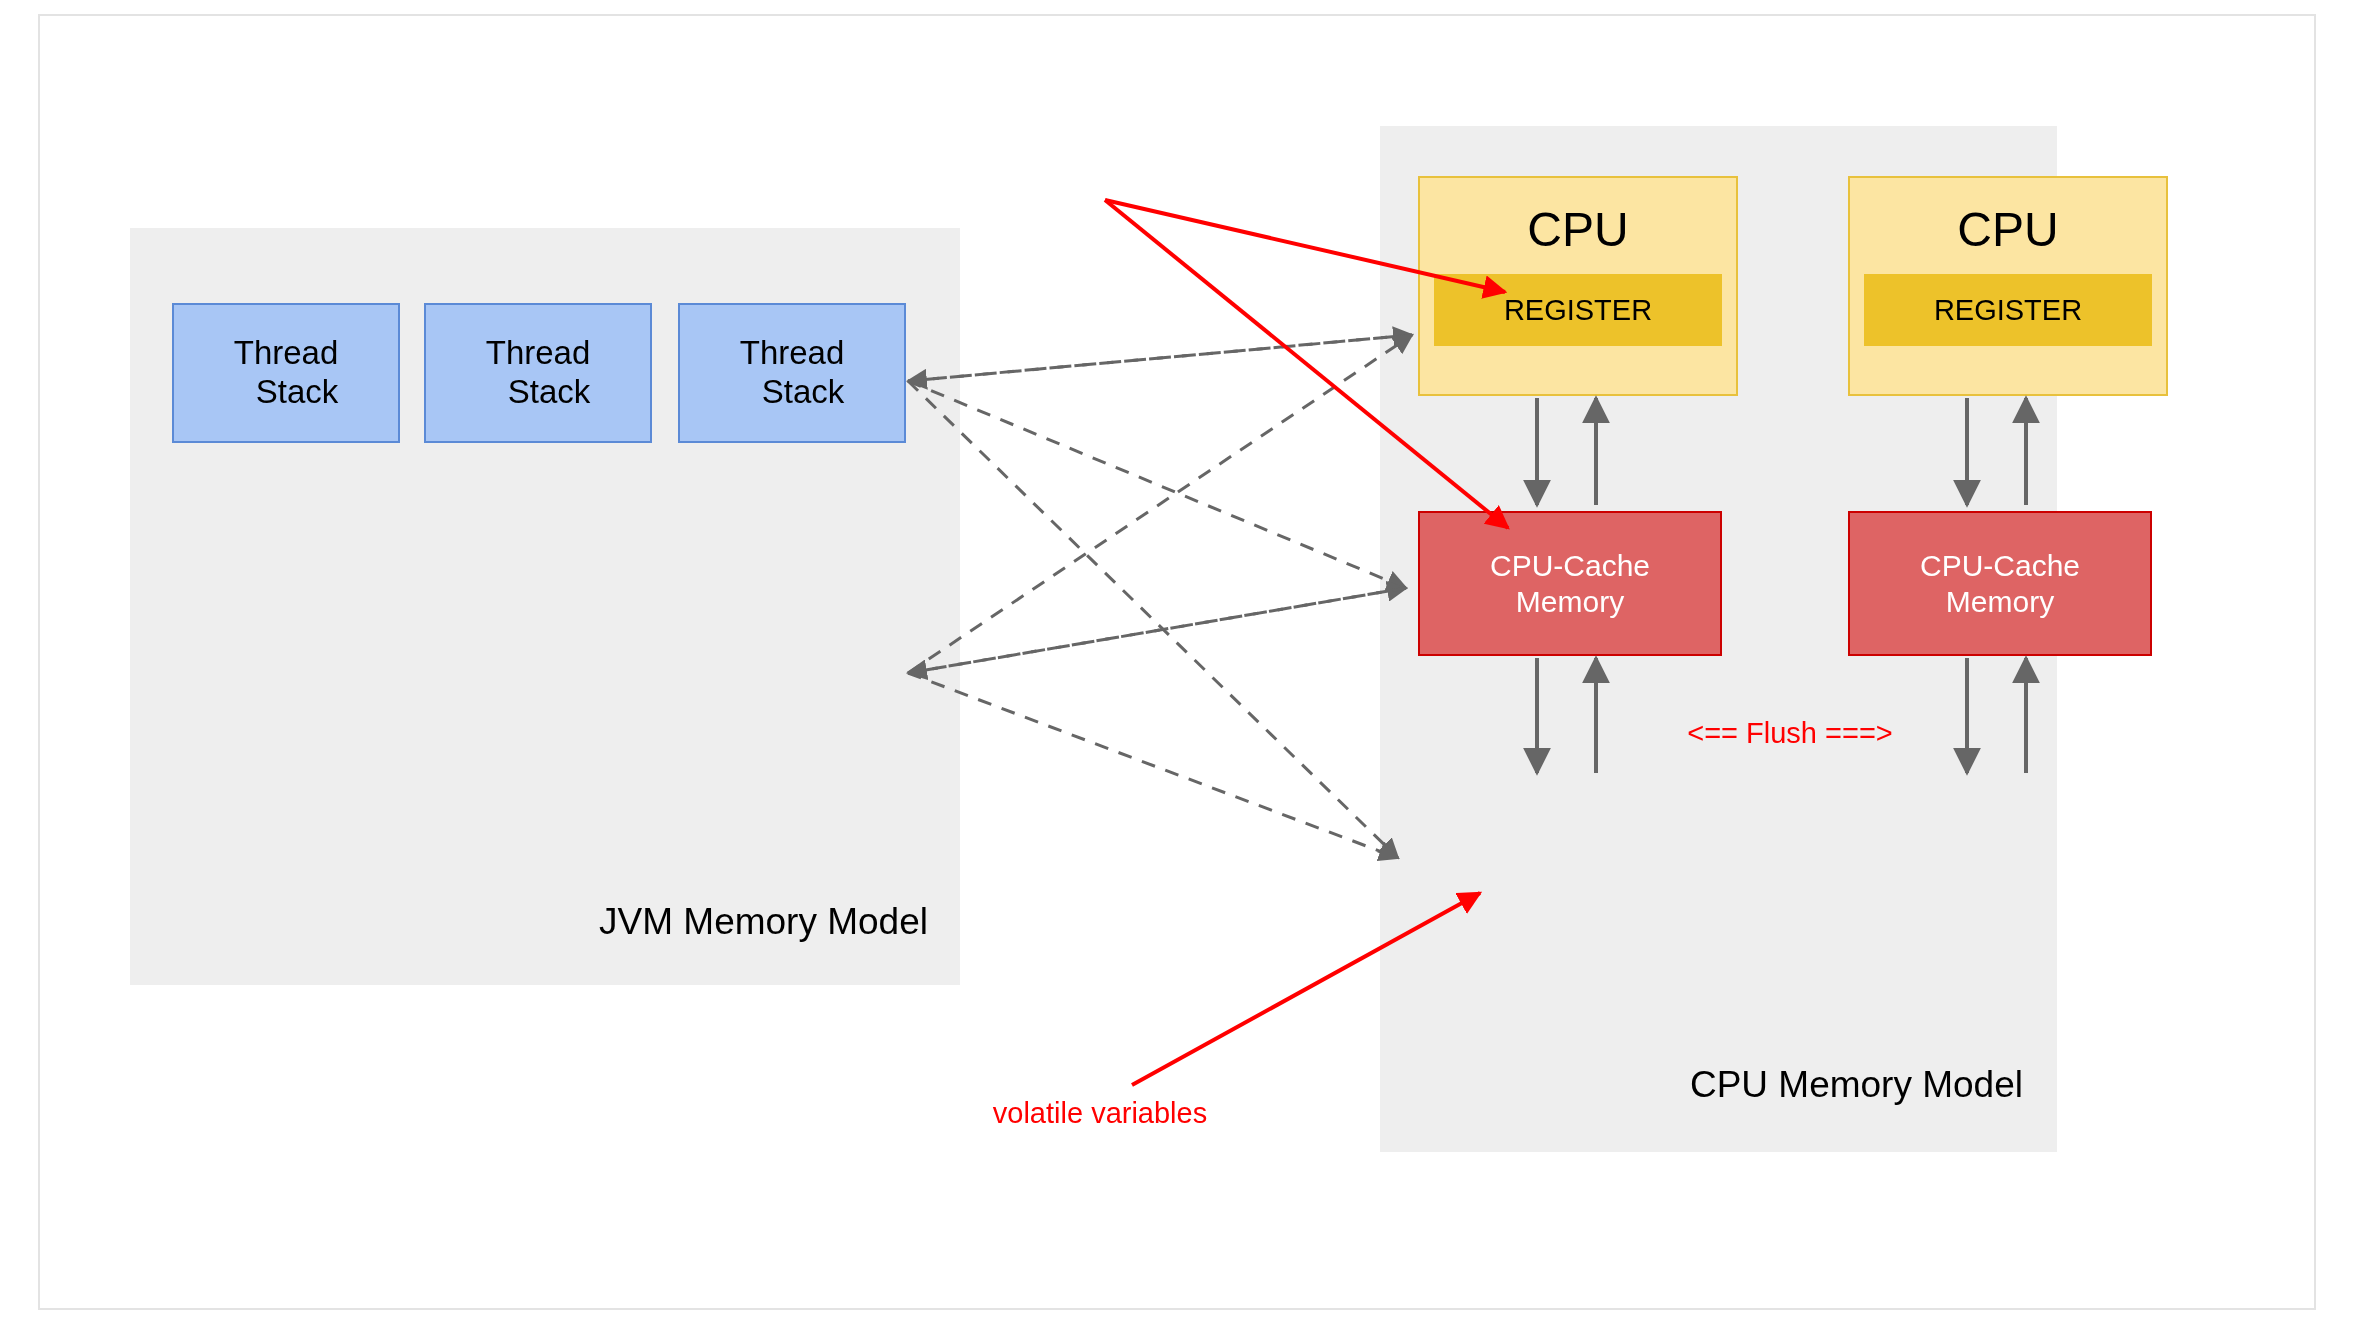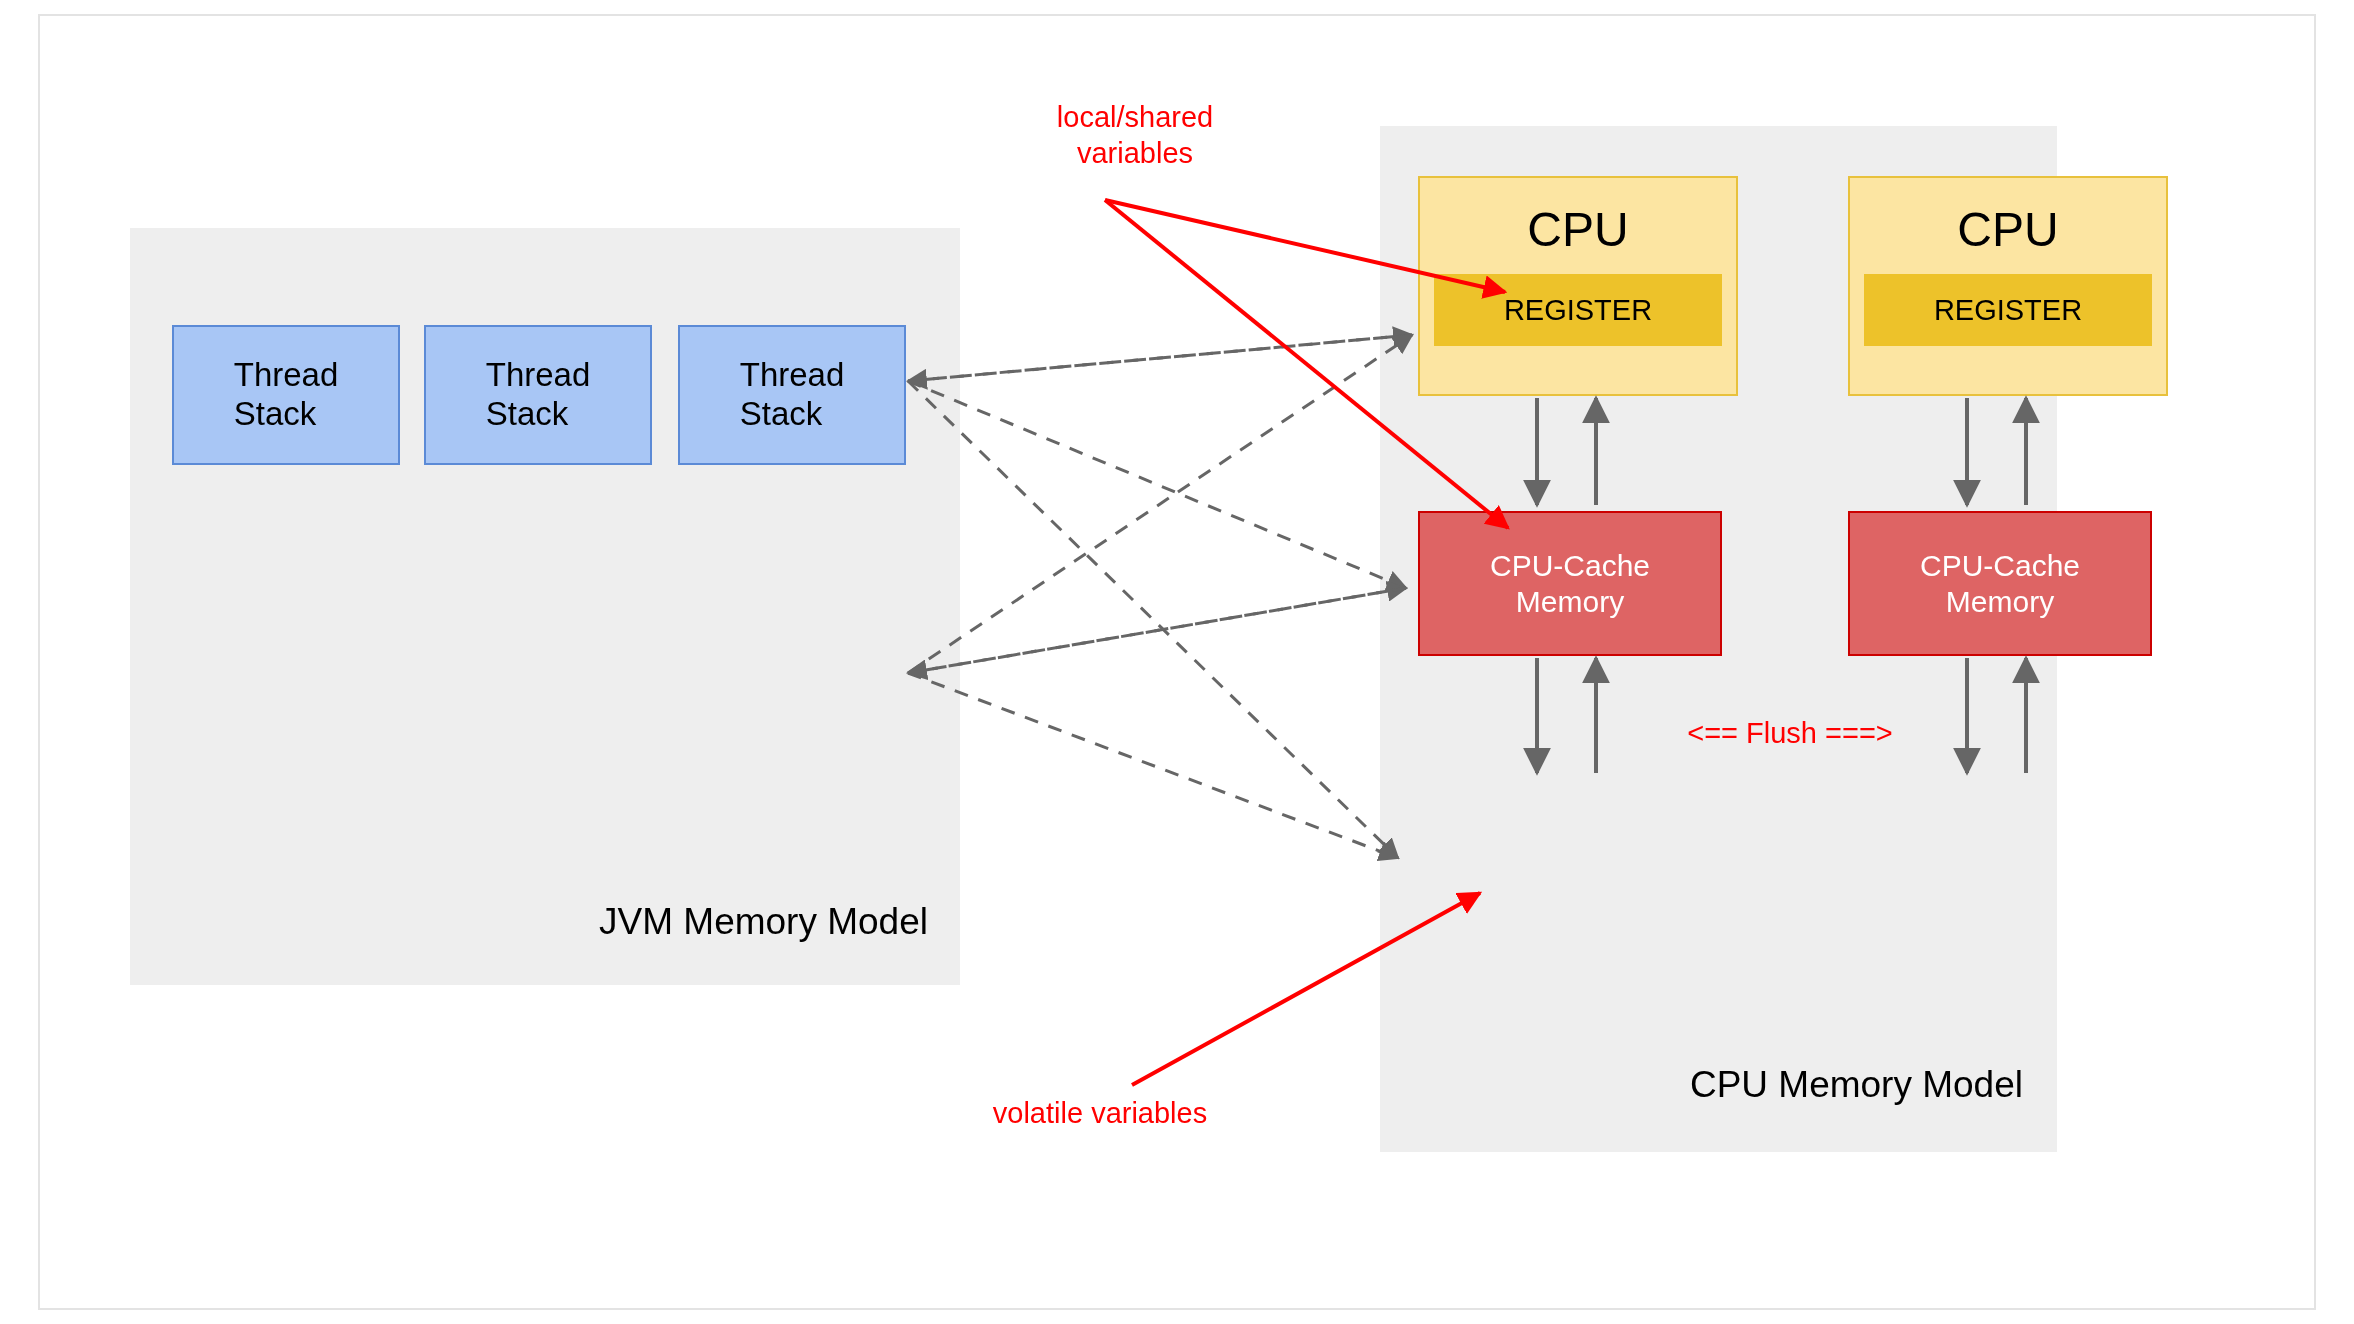--- a/index.html
+++ b/index.html
@@ -63,23 +63,22 @@
     text-align: right;
   }
 
   
   .box {
     position: absolute;
     box-sizing: border-box;
     display: flex;
     align-items: center;
     justify-content: center;
-    text-align: left;
+    text-align: right;
     line-height: 1.18;
-    margin-top: 22px;
   }
   .thread-stack {
     background: #a8c6f5;
     border: 2px solid #5b8ad6;
     color: #000000;
     font-size: 33px;
     width: 228px;
     height: 140px;
     top: 303px;
   }
@@ -246,22 +245,20 @@
   <div class="cache-box" id="cache-box-1">
     <span style="white-space:pre-line">CPU-Cache
 Memory</span>
   </div>
   <div class="cache-box" id="cache-box-2">
     <span style="white-space:pre-line">CPU-Cache
 Memory</span>
   </div>
 
 
-  <div class="red-note" id="note-local-shared">local/shared
-variables</div>
   <div class="red-note" id="note-volatile">volatile variables</div>
   <div class="red-note" id="note-flush">&lt;== Flush ===&gt;</div>
 
   <svg id="connectors" viewBox="0 0 2354 1324">
     <defs>
       <marker id="arrow-gray" viewBox="0 0 10 10" refX="9" refY="5" markerWidth="7" markerHeight="7" orient="auto-start-reverse">
         <path d="M 0 0 L 10 5 L 0 10 z" fill="#666666"></path>
       </marker>
       <marker id="arrow-red" viewBox="0 0 10 10" refX="9" refY="5" markerWidth="6" markerHeight="6" orient="auto-start-reverse">
         <path d="M 0 0 L 10 5 L 0 10 z" fill="#ff0000"></path>

